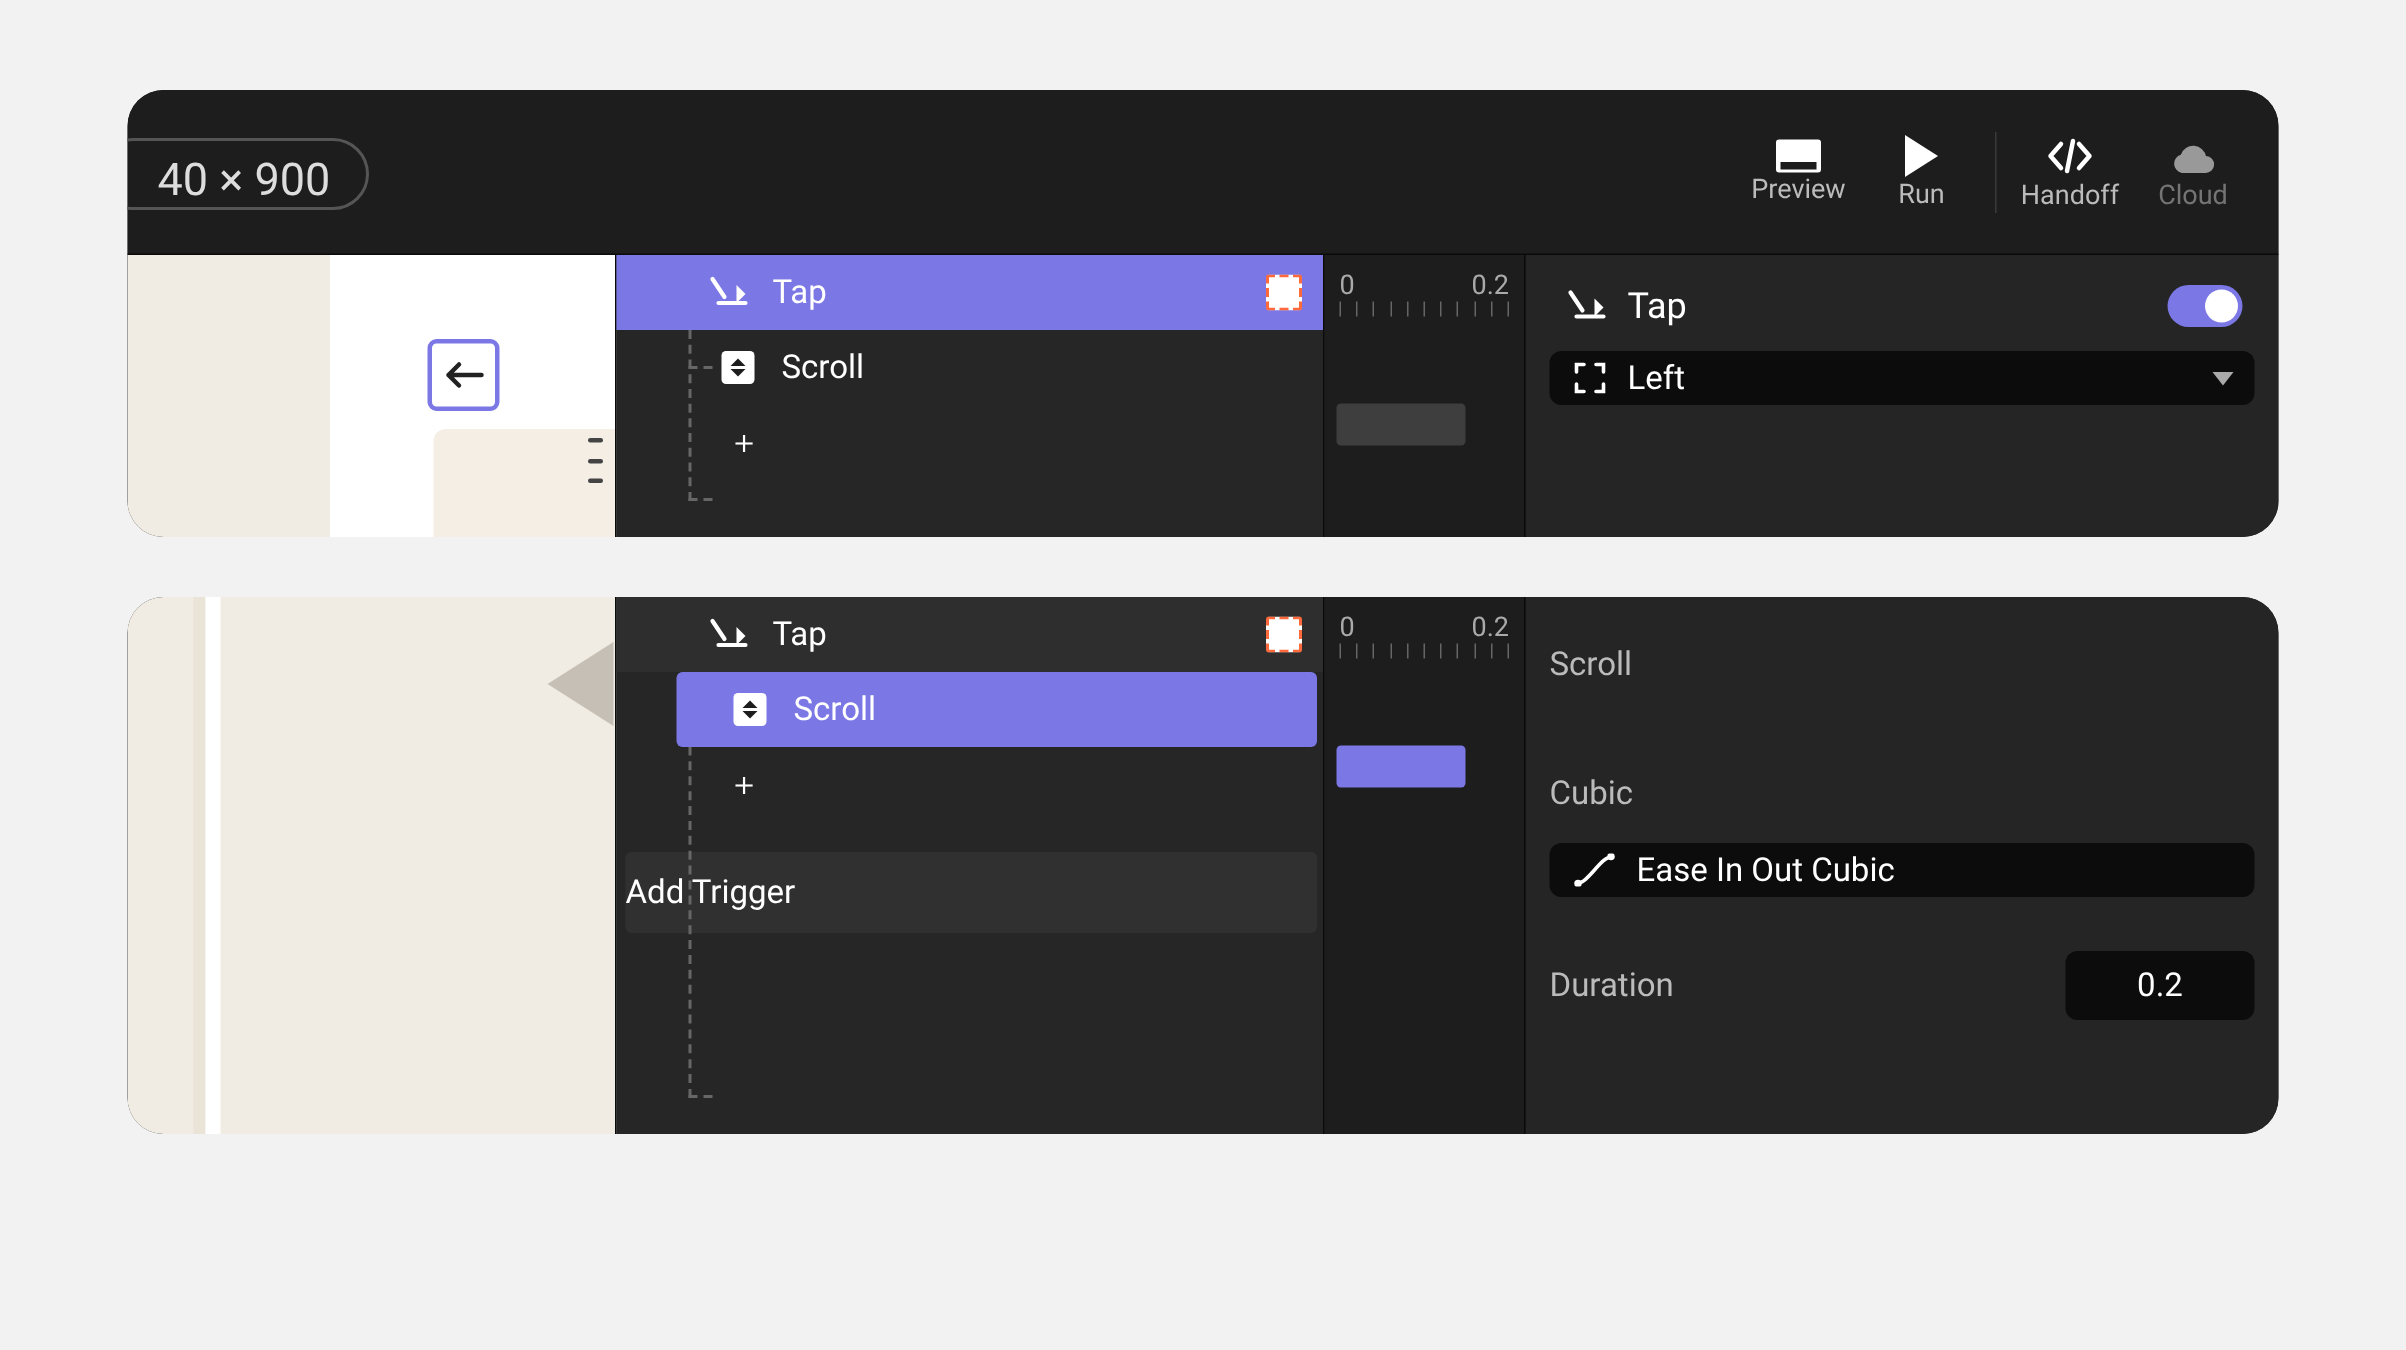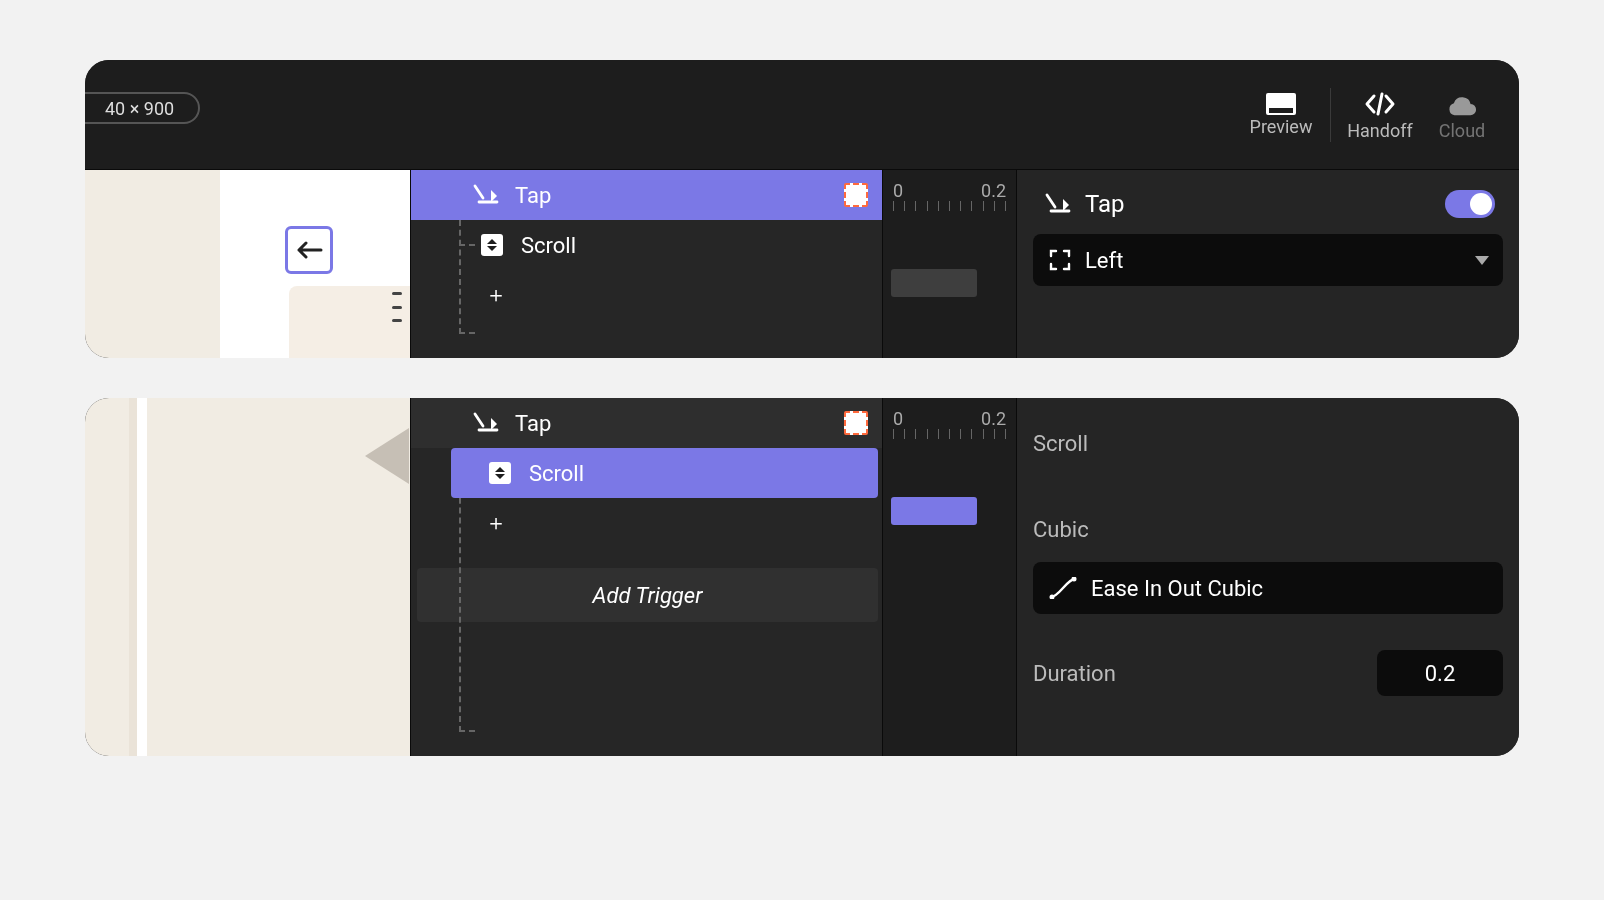--- a/index.html
+++ b/index.html
@@ -20,26 +20,26 @@
     height: 110px;
     display: flex;
     align-items: center;
     padding: 0 16px 0 0;
     background: #1d1d1d;
     border-bottom: 1px solid #0a0a0a;
   }
   .dims-pill {
     position: absolute;
     left: -20px; top: 32px;
-    height: 32px;
+    height: 48px;
     border: 2px solid #555;
     border-radius: 24px;
-    display: flex; align-items: center;
+    display: flex; align-items: flex-end;
     padding: 0 24px 0 38px;
-    font-size: 18px; color: #ddd;
+    font-size: 30px; color: #ddd;
   }
   .toolbar-spacer { flex: 1; }
   .tbtn {
     display: flex; flex-direction: column; align-items: center; justify-content: center;
     width: 82px; height: 80px; gap: 1px; cursor: pointer;
   }
   .tbtn .lbl { font-size: 18px; color: #bbb; }
   .tbtn svg, .tbtn .ico { width: 30px; height: 30px; display: block; }
   .tbtn .sq { width: 30px; height: 22px; background: #fff; border-radius: 2px; display:flex; align-items:flex-end; justify-content:center;}
   .tbtn .sq .bar{ background:#1d1d1d; height:5px; width:24px; margin-bottom:2px;}
@@ -92,34 +92,34 @@
   .ticks span{ width:1px; height:10px; background:#666;}
   .bar-gray{ margin:54px 0 0 8px; height:28px; width:86px; background:#3e3e3e; border-radius:3px;}
   .bar-purple{ margin:54px 0 0 8px; height:28px; width:86px; background:#7b78e6; border-radius:3px;}
 
   .right-col{ flex:1; background:#252525; padding:10px 16px;}
   .prop-head{ display:flex; align-items:center; padding:10px 8px 16px 8px;}
   .prop-head .tap-icon{ margin-left:4px; margin-right:14px;}
   .prop-head .title{ font-size:24px; flex:1;}
   .toggle{ width:50px; height:28px; background:#7b78e6; border-radius:14px; position:relative;}
   .toggle .knob{ position:absolute; right:3px; top:3px; width:22px;height:22px; background:#fff; border-radius:50%;}
-  .select{ background:#0c0c0c; height:52px; border-radius:8px; display:flex; align-items:center; padding:0 16px; font-size:22px; color:#fff; position:relative;}
+  .select{ background:#0c0c0c; height:36px; border-radius:8px; display:flex; align-items:center; padding:0 16px; font-size:22px; color:#fff; position:relative;}
   .select .chev{ position:absolute; right:14px; width:0;height:0;border-left:7px solid transparent;border-right:7px solid transparent;border-top:9px solid #aaa;}
   .target-ico{ margin-right:14px;}
   .target-ico svg{width:22px;height:22px;display:block;}
   .ease-ico{ margin-right:14px;}
   .ease-ico svg{width:28px;height:22px;display:block;}
 
   
   .p2-body{ display:flex; height:100%;}
   .canvas2{ width:326px; height:100%; background:#f1ece3; position:relative; border-right:1px solid #0a0a0a;}
   .canvas2 .strip1{position:absolute;left:44px;top:0;width:8px;height:100%;background:#eae3d8;}
   .canvas2 .strip2{position:absolute;left:52px;top:0;width:10px;height:100%;background:#fff;}
   .canvas2 .triangle{ position:absolute; left:280px; top:30px; width:0;height:0; border-top:28px solid transparent;border-bottom:28px solid transparent; border-right:44px solid #c6bfb5;}
-  .addtrigger{ margin:20px 4px 0 6px; height:54px; background:#303030; color:#fff; font-size:22px; display:flex; align-items:center; justify-content:center; border-radius:4px;font-style:italic;}
+  .addtrigger{ margin:20px 4px 0 6px; height:54px; background:#303030; color:#fff; font-size:22px; display:flex; align-items:center; justify-content:flex-start; border-radius:4px;}
 
   .right-col2{ flex:1; background:#252525; padding:18px 16px 0 16px; color:#ddd;}
   .prop-row{ display:flex; align-items:center; height:54px; font-size:22px;}
   .prop-row .label{ color:#bbb; width:120px;}
   .prop-row .spacer{flex:1;}
   .input-small{ background:#0c0c0c; height:46px; min-width:126px; border-radius:8px; display:flex; align-items:center; justify-content:center; font-size:22px; color:#fff; padding:0 16px;}
   .section-gap{ height:32px;}
 </style>
 </head>
 <body>
@@ -132,20 +132,24 @@
       <div class="dims-pill">
         <span>40 × 900</span>
       </div>
       <div class="toolbar-spacer"></div>
 
       <div class="tbtn">
         <span class="sq">
             <span class="bar"></span>
           </span>
         <span class="lbl">Preview</span>
+      </div>
+      <div class="tbtn">
+        <span class="play"></span>
+        <span class="lbl">Run</span>
       </div>
       <div class="vsep"></div>
       <div class="tbtn">
         <svg viewBox="0 0 30 24">
           <path fill="none" stroke="#fff" stroke-width="3" stroke-linecap="round" stroke-linejoin="round" d="M9 4 L2 12 L9 20 M21 4 L28 12 L21 20 M17 2 L13 22"></path>
         </svg>
         <span class="lbl">Handoff</span>
       </div>
       <div class="tbtn dim">
         <svg viewBox="0 0 24 18">

